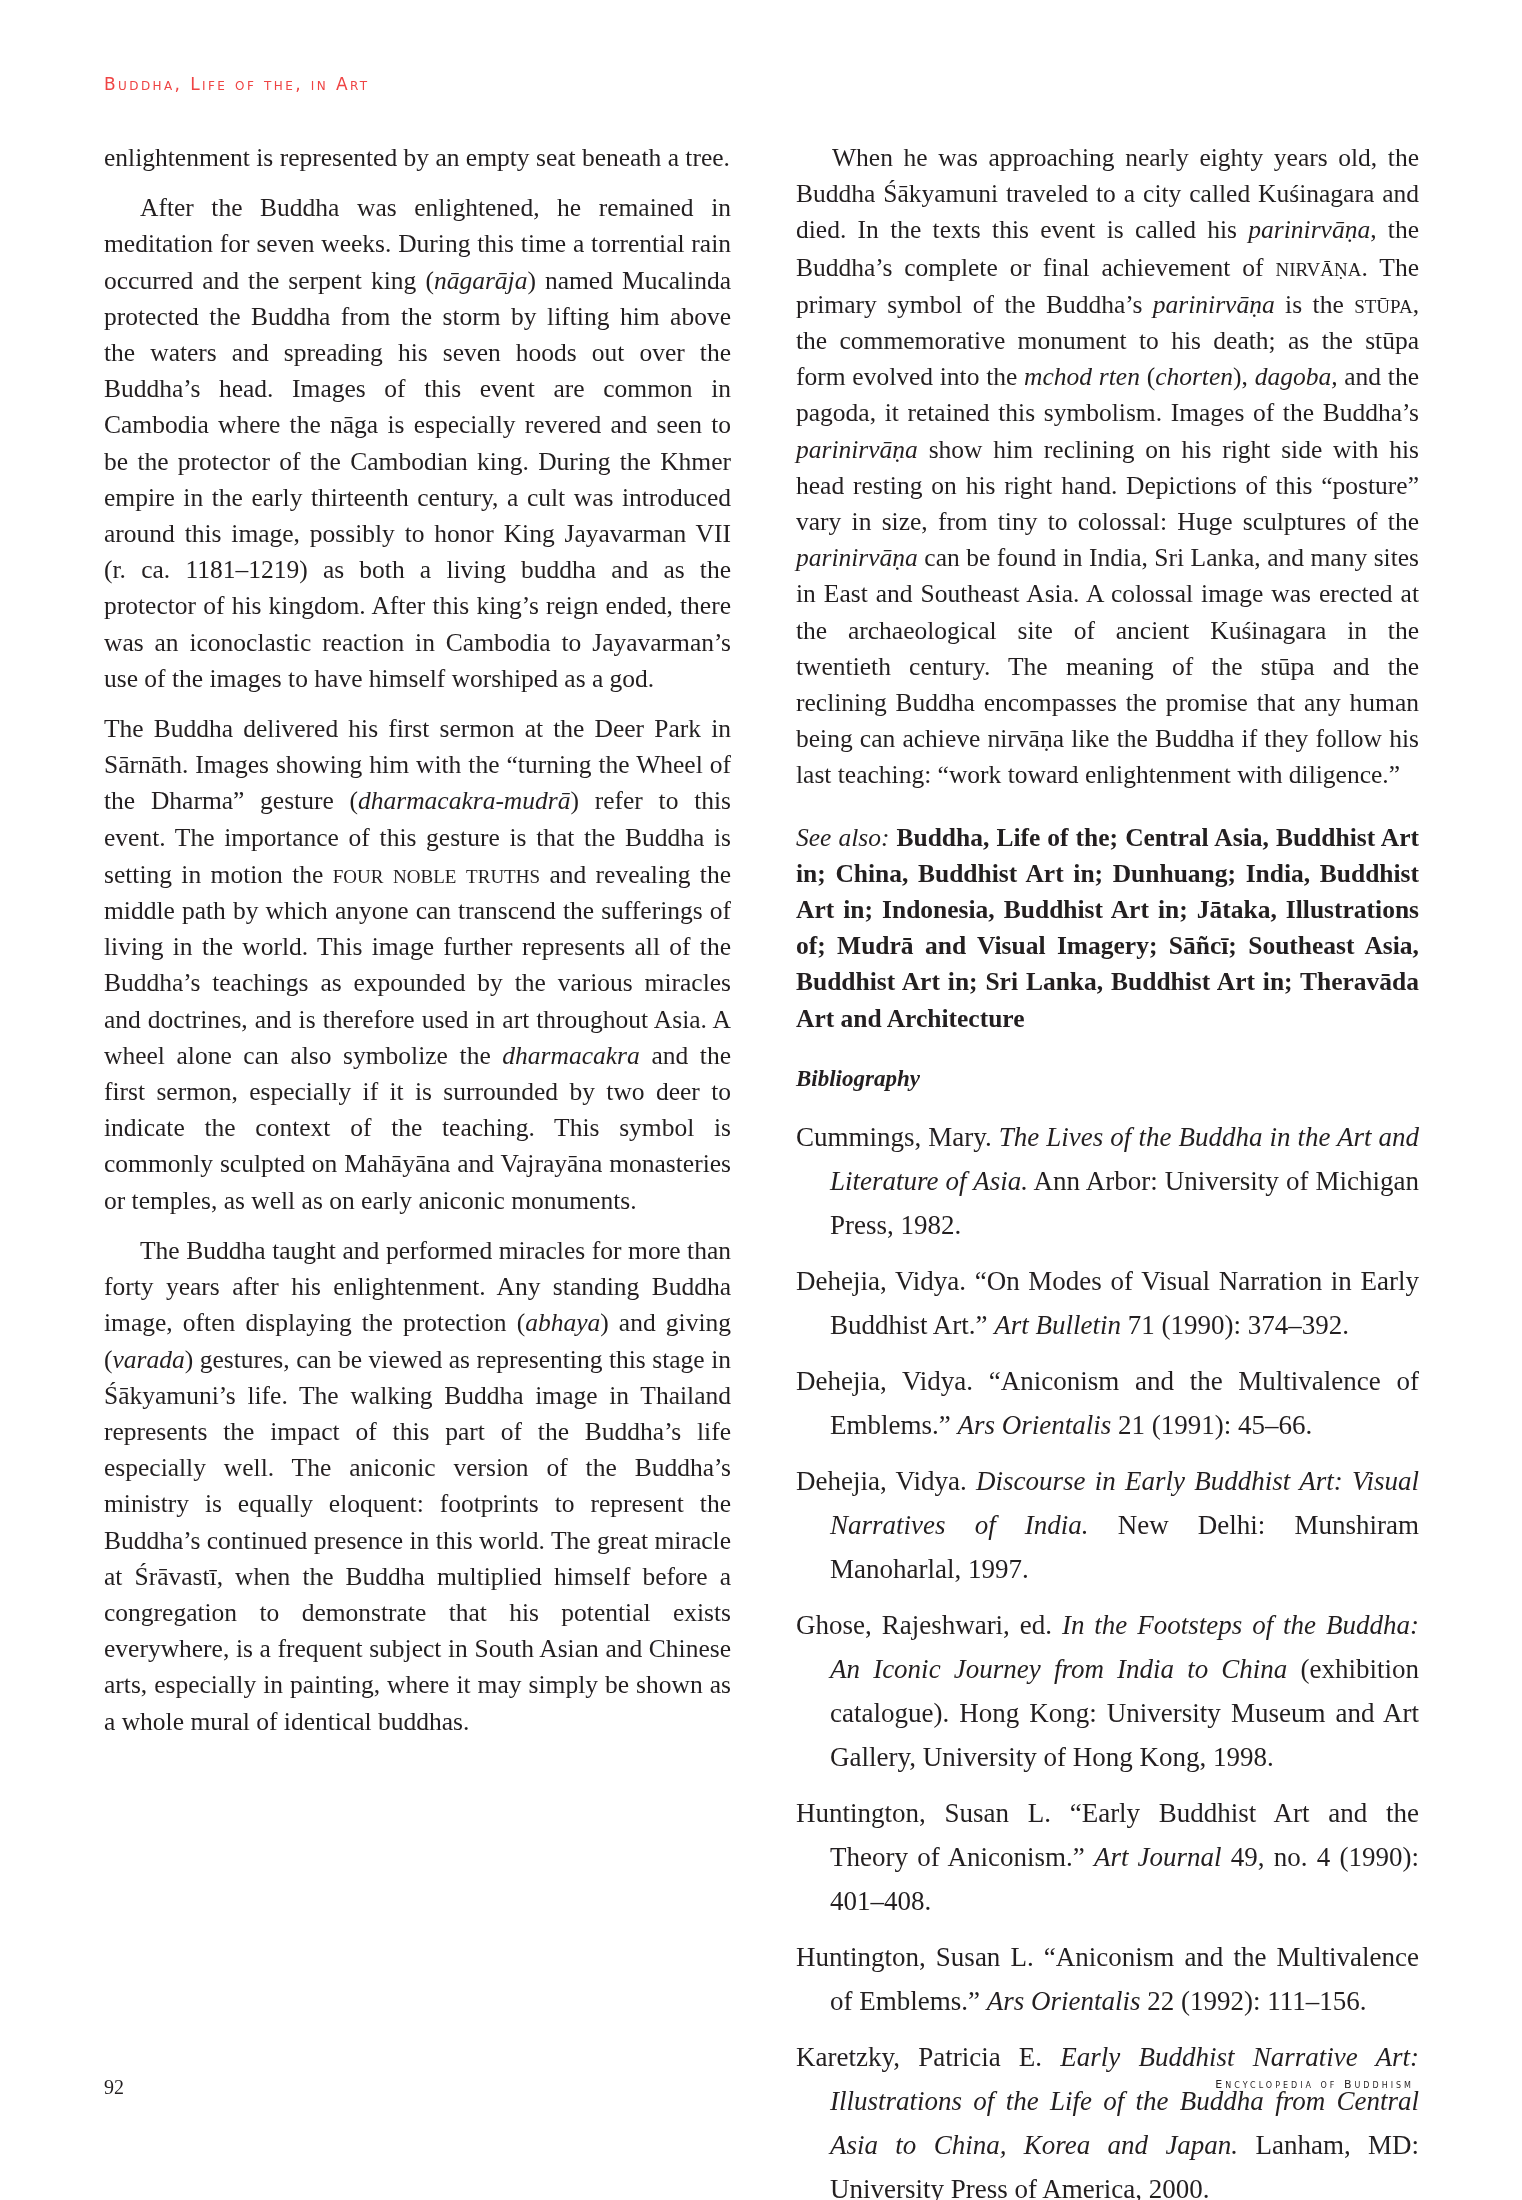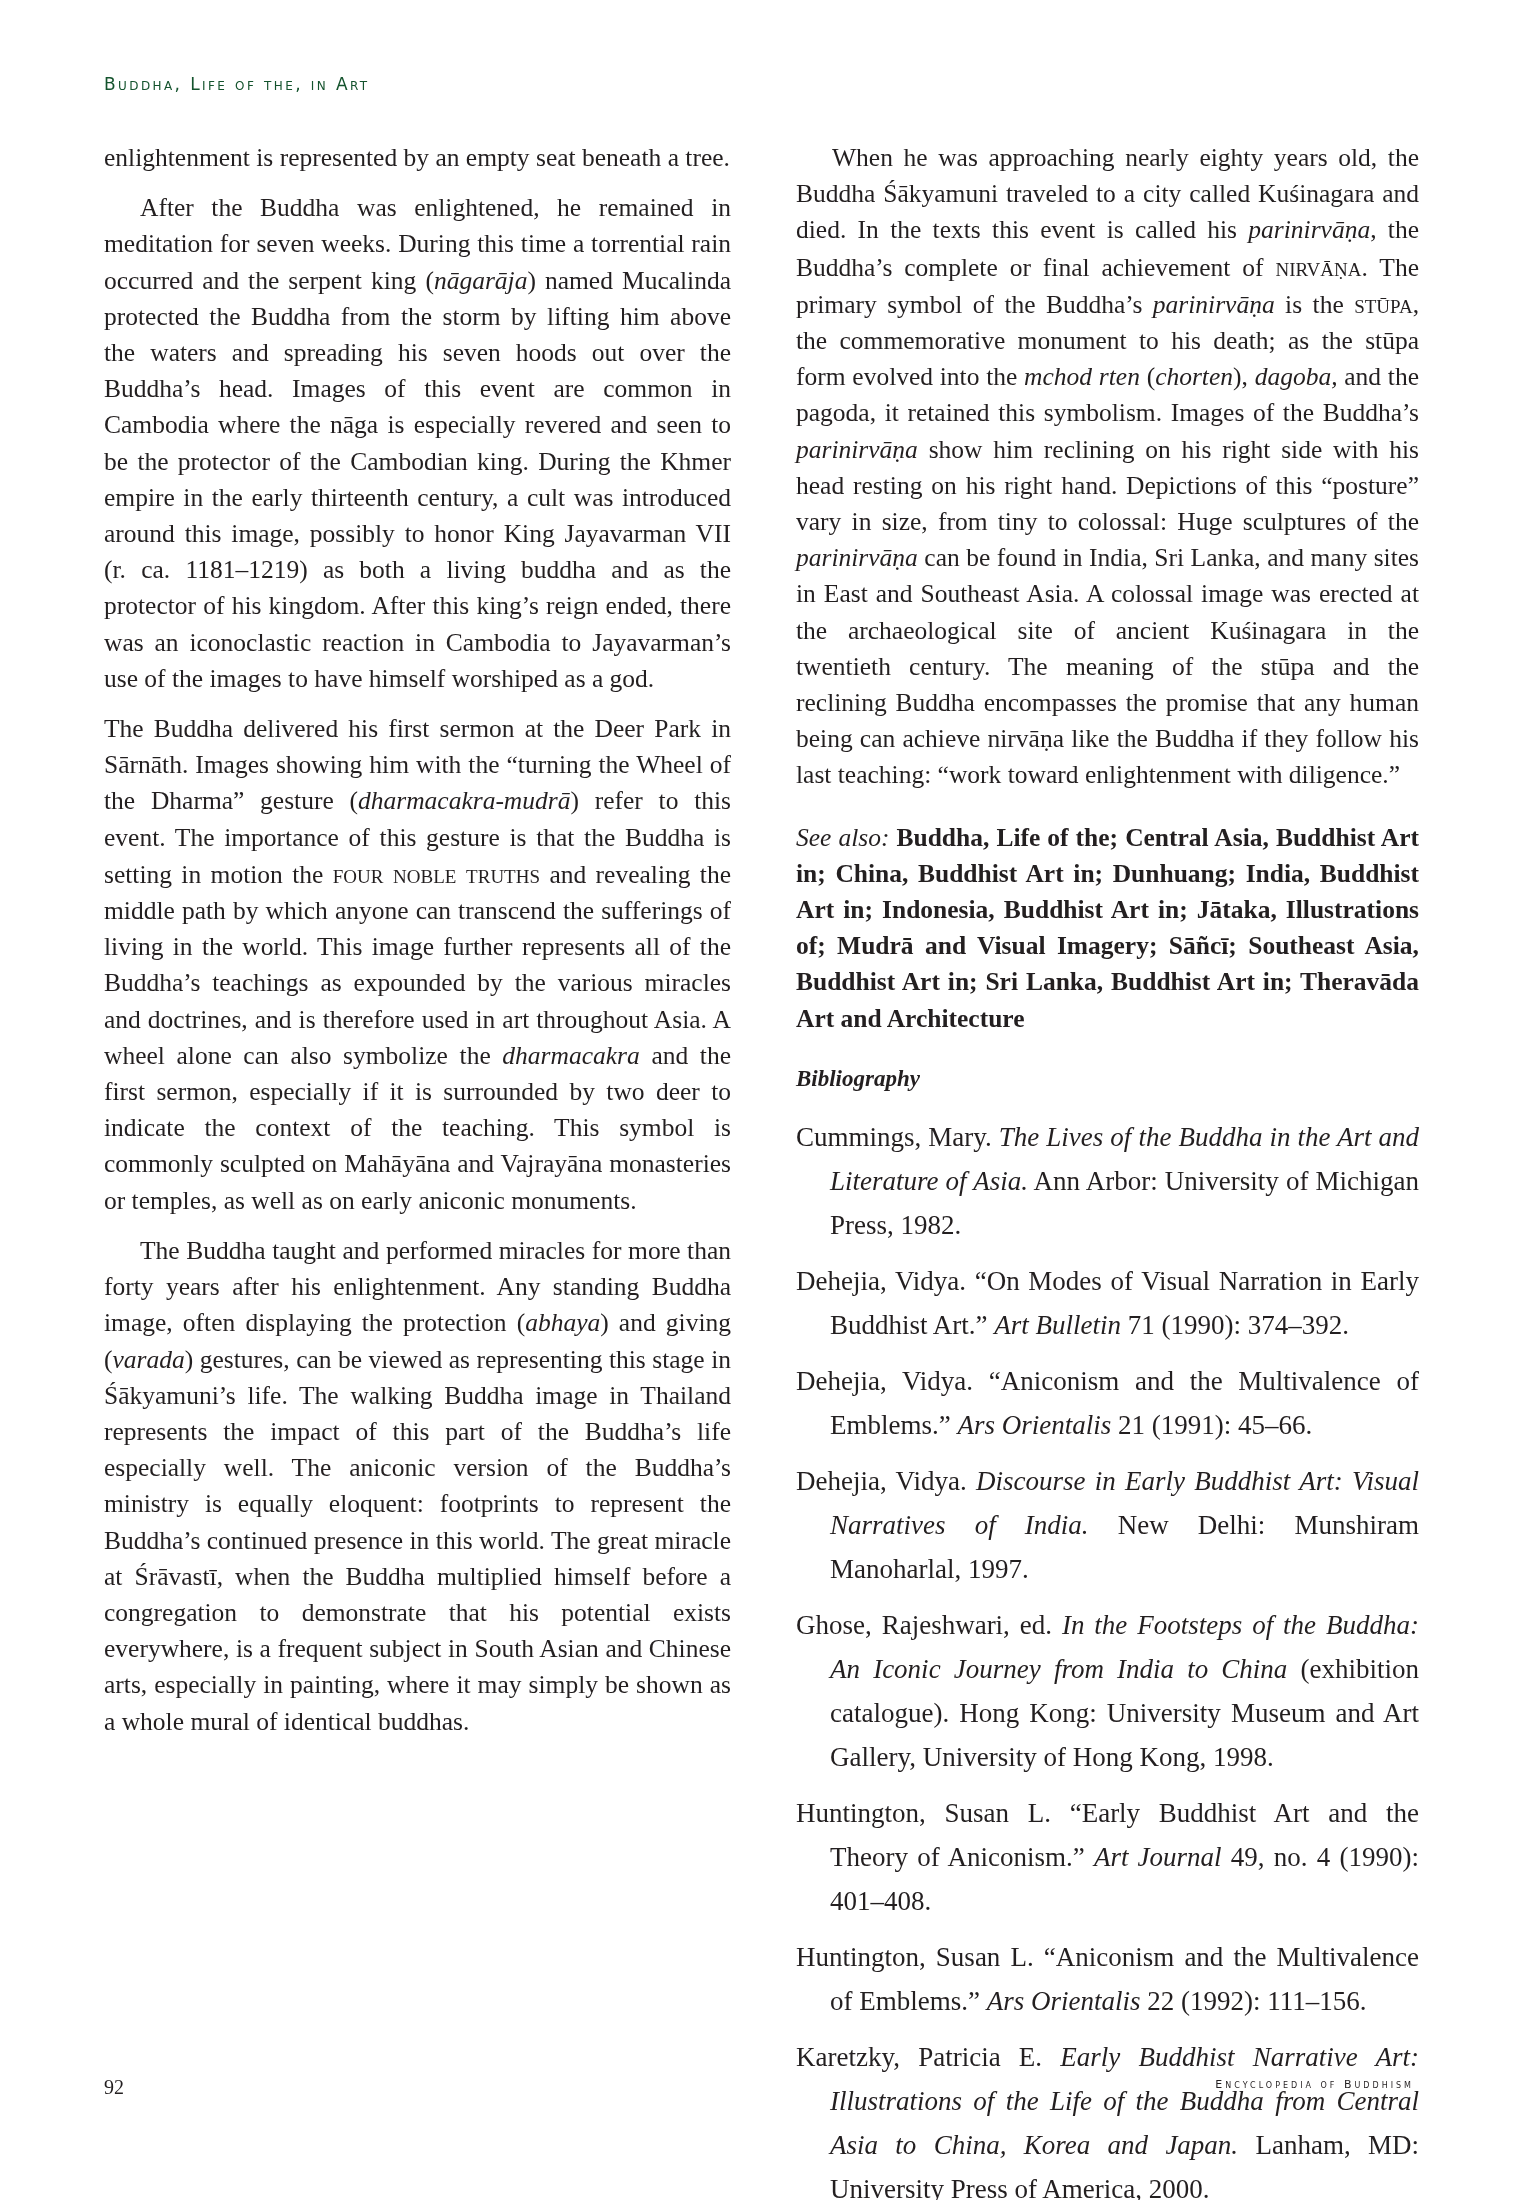--- a/index.html
+++ b/index.html
@@ -5,21 +5,21 @@
     html, body { margin: 0; padding: 0; background: #ffffff; }
     body {
       width: 1522px; height: 2200px; position: relative; overflow: hidden;
       color: #231f20;
       font-family: "Liberation Serif", "DejaVu Serif", serif;
     }
     .running-head {
       position: absolute; left: 104px; top: 74px;
       font-family: "DejaVu Sans", "Liberation Sans", sans-serif;
       font-size: 17px; letter-spacing: 2.4px; font-variant: small-caps;
-      color: #14532d;
+      color: #ef4444;
     }
     .col {
       position: absolute; top: 140px;
       font-size: 25.5px; line-height: 36.2px;
       text-align: justify; hyphens: auto;
     }
     .col-left { left: 104px; width: 627px; }
     .col-right { left: 796px; width: 623px; }
     p { margin: 0; }
     .para-cont { margin-bottom: 14px; }

